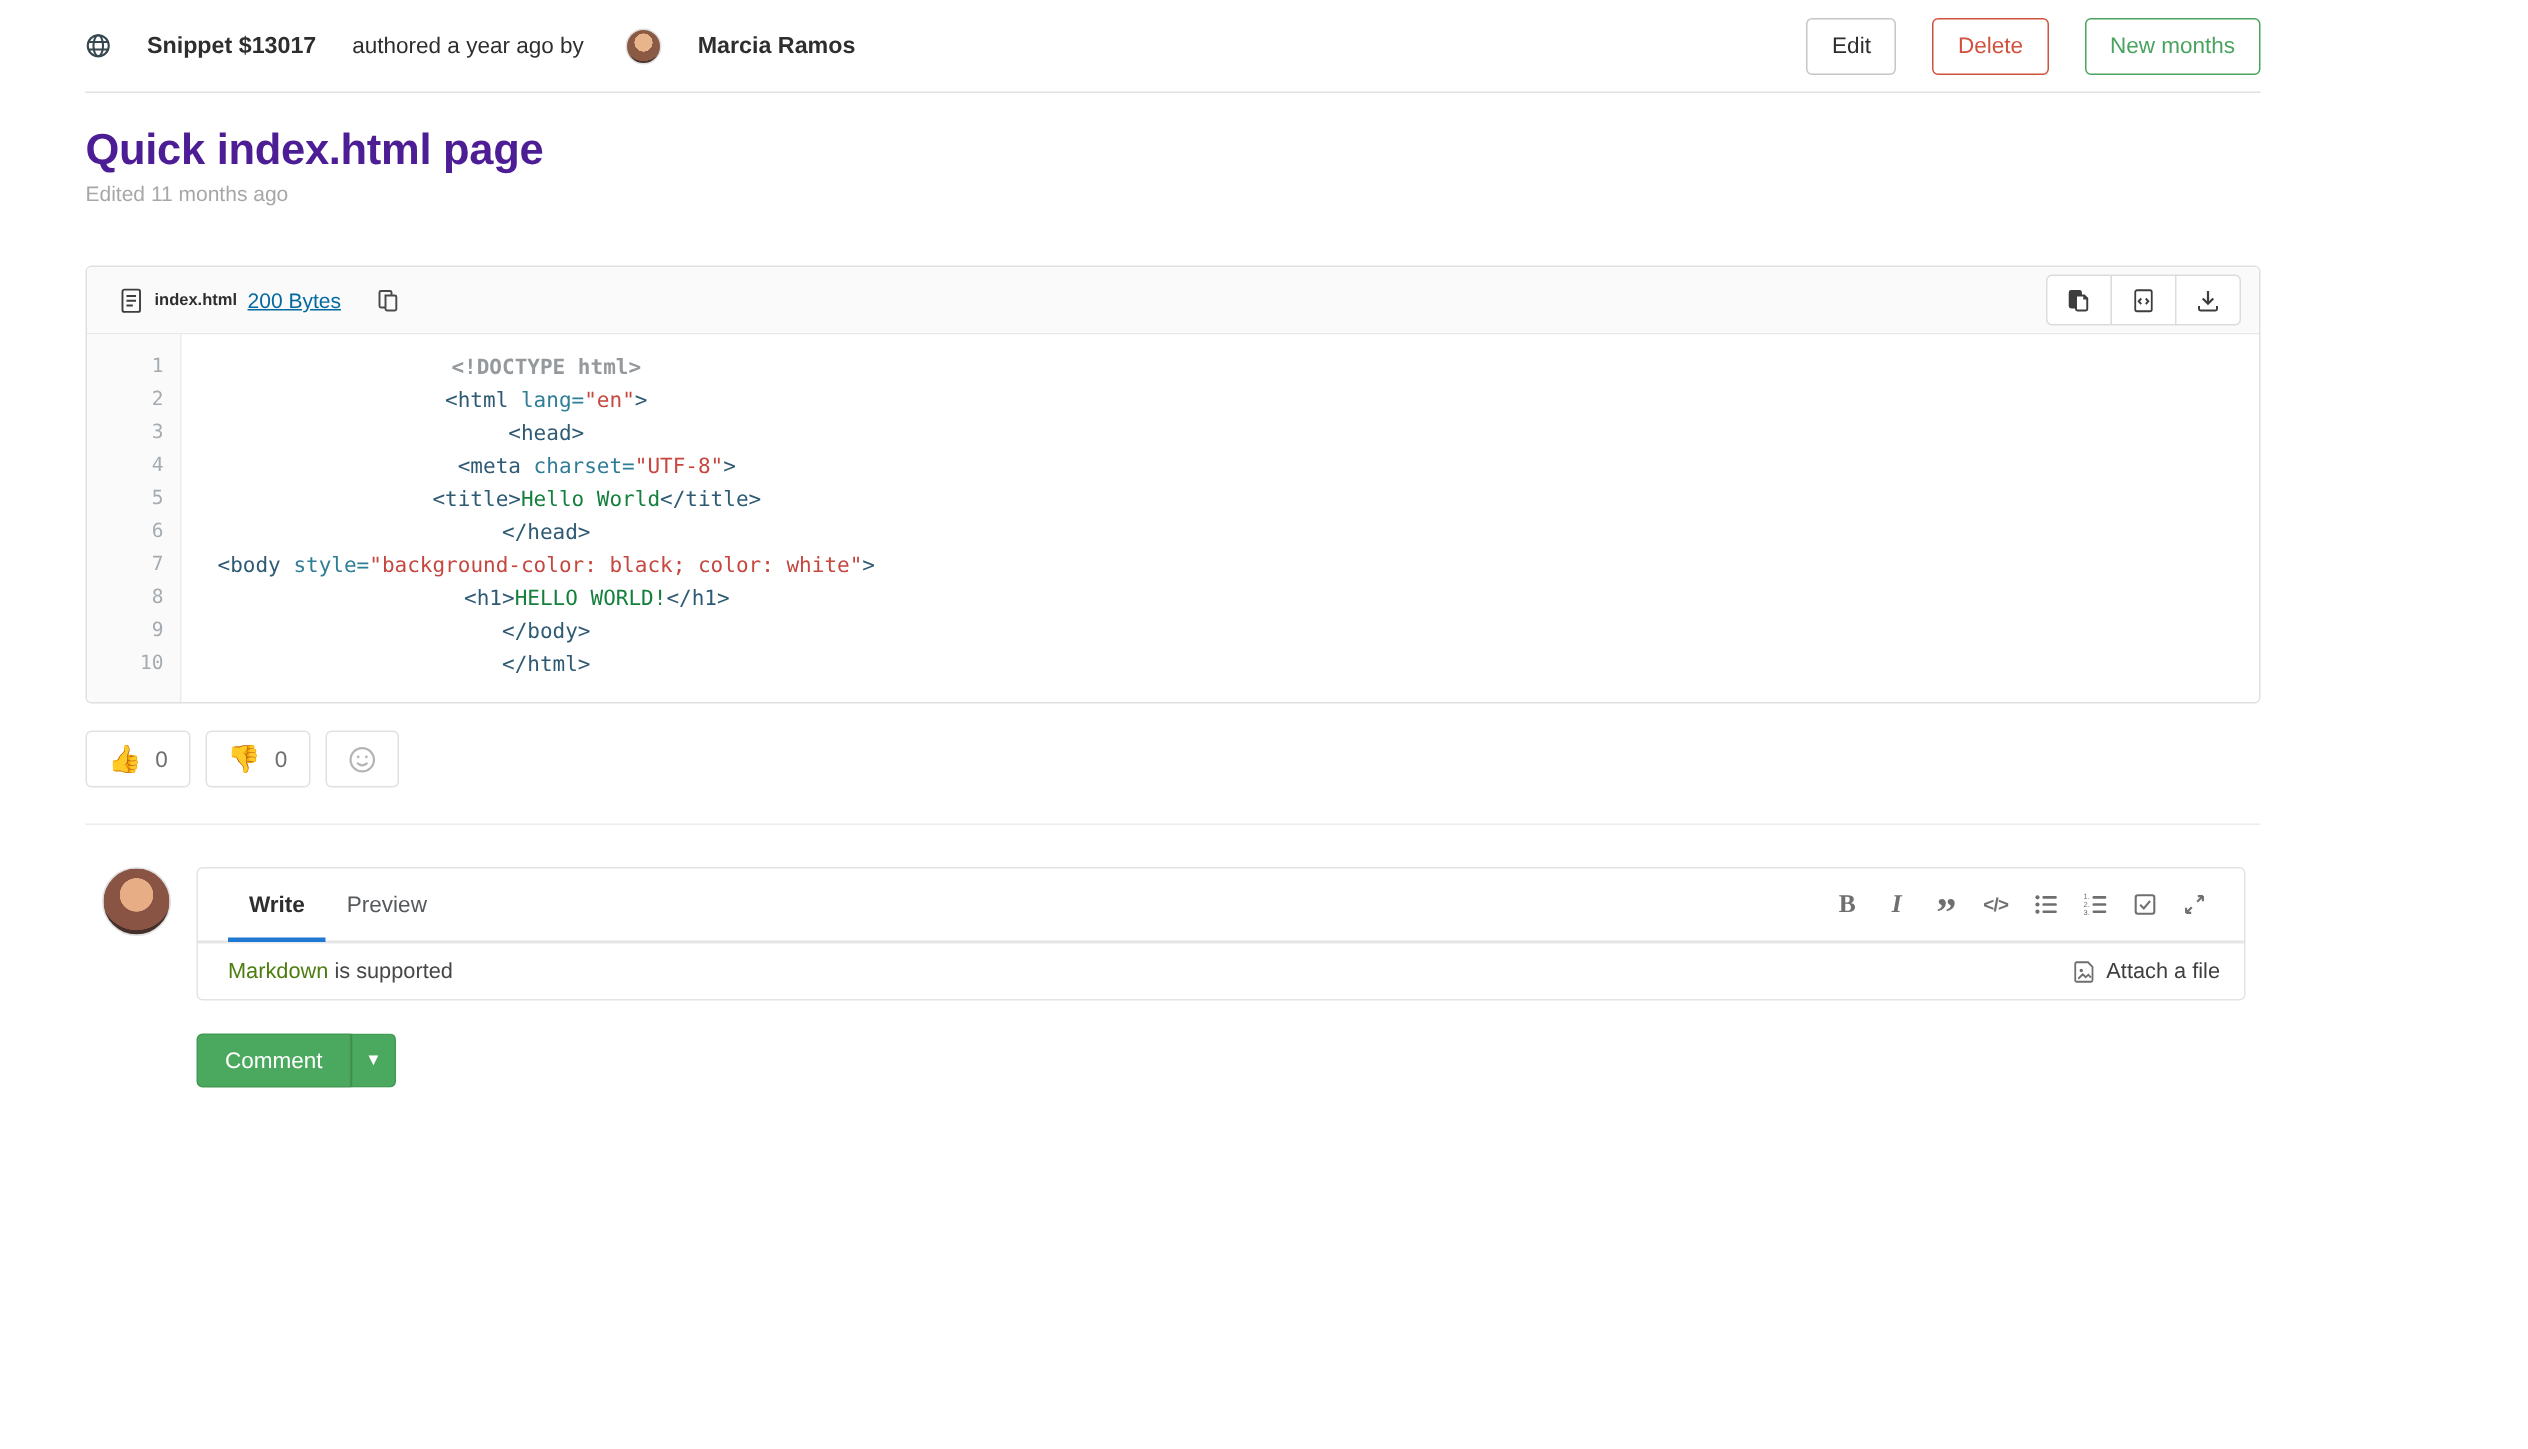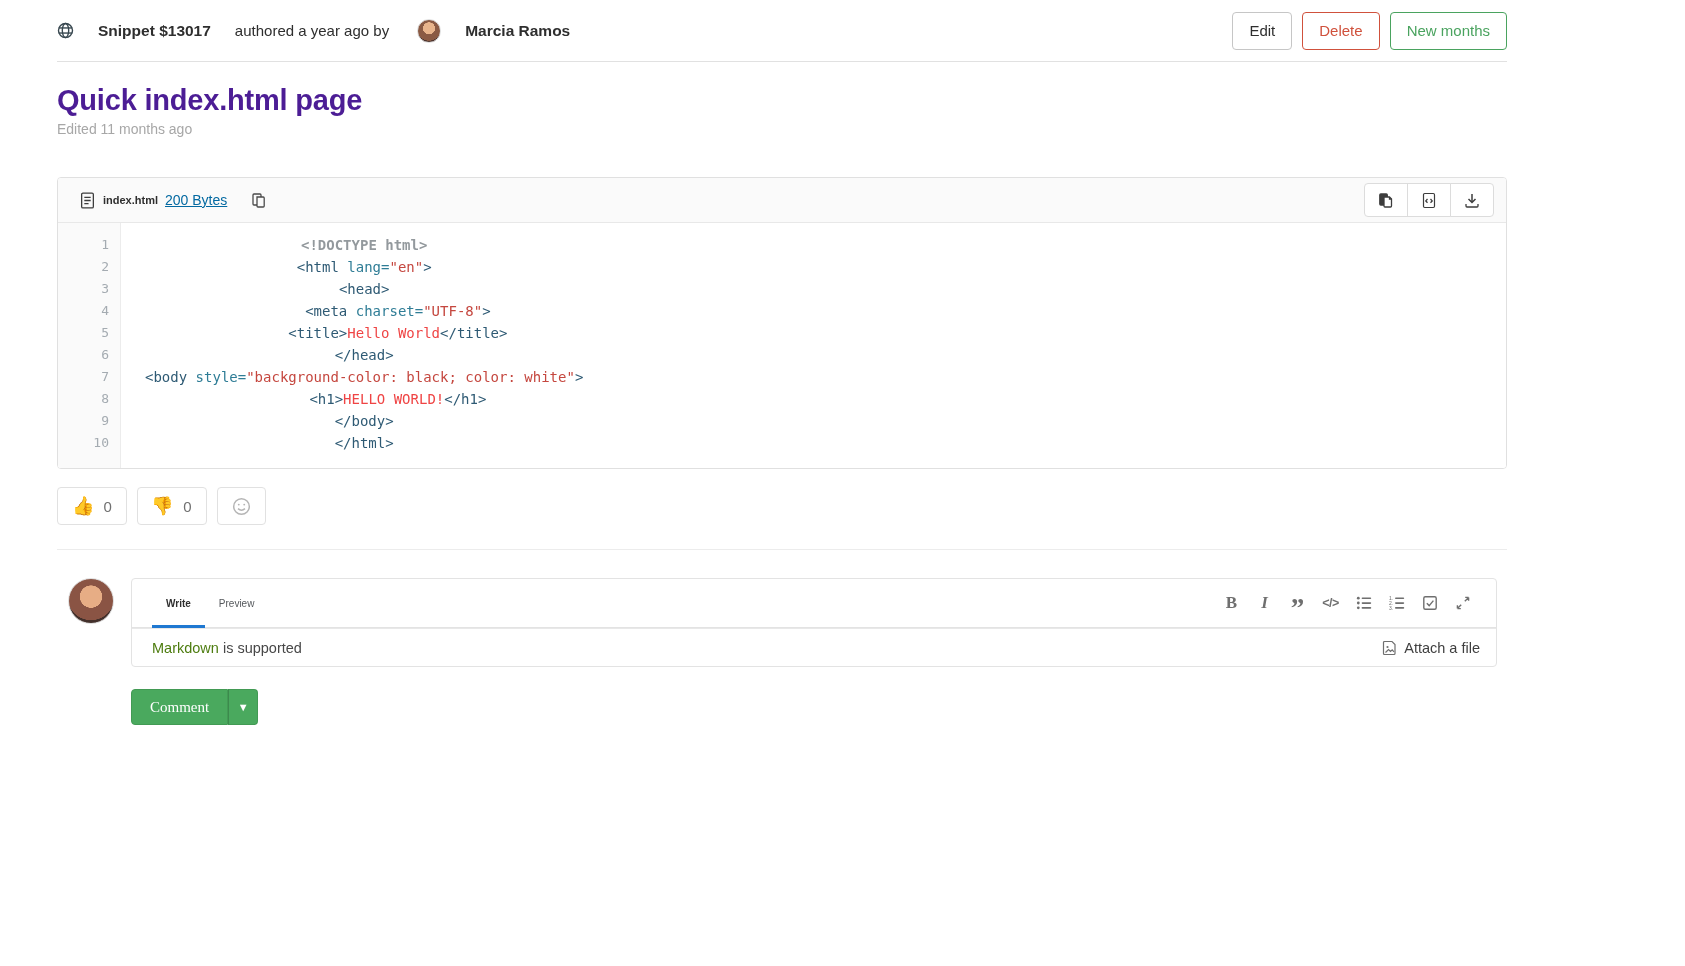--- a/index.html
+++ b/index.html
@@ -18,21 +18,21 @@
   .avatar-sm {
     width:24px; height:24px; border-radius:50%; margin-left:4px;
     background: radial-gradient(circle at 50% 38%, #e8b48c 0 34%, #8a5a44 35% 70%, #4e342e 71%);
     border:1px solid #e0e0e0;
   }
   .avatar-lg {
     width:46px; height:46px; border-radius:50%;
     background: radial-gradient(circle at 50% 40%, #e7ad85 0 32%, #8a5444 33% 68%, #43302b 69%);
     border:1px solid #e0e0e0;
   }
-  .topbar-actions { margin-left:auto; display:flex; gap:10px; }
+  .topbar-actions { margin-left:auto; display:flex; gap:24px; }
   .btn {
     display:inline-flex; align-items:center; justify-content:center;
     height:38px; padding:0 16px; border-radius:4px; background:#fff;
     border:1px solid #c6c6c6; font-size:15px; color:#2e2e2e; cursor:pointer;
     font-family:"Liberation Sans", sans-serif;
   }
   .btn-danger  { border-color:#d0513c; color:#d0513c; }
   .btn-success-outline { border-color:#4aa35f; color:#4aa35f; }
 
   
@@ -61,40 +61,40 @@
   .gutter { width:63px; background:#fafafa; border-right:1px solid #ececec; padding:11px 0 14px; flex:none; }
   .ln { height:22px; line-height:22px; text-align:right; padding-right:11px;
         font-family:"DejaVu Sans Mono", monospace; font-size:13px; color:#a4abb1; cursor:pointer; }
   .code-col { padding:11px 0 14px 24px; white-space:pre; overflow:hidden;
         font-family:"DejaVu Sans Mono", monospace; font-size:14px;text-align:center; }
   .cl { height:22px; line-height:22px; }
   .tok-cp { color:#93999d; font-weight:bold; }
   .tok-nt { color:#2e5a74; }
   .tok-na { color:#2f7d96; }
   .tok-s  { color:#c5473f; }
-  .tok-tx { color:#ef4444; }
+  .tok-tx { color:#15803d; }
 
   
   .awards { margin-top:18px; display:flex; gap:10px; }
   .award-btn {
     height:38px; min-width:68px; padding:0 14px; background:#fff; border:1px solid #e1e1e1;
     border-radius:4px; display:inline-flex; align-items:center; justify-content:center; gap:9px; cursor:pointer;
   }
   .award-emoji { font-size:18px; color:#d6a94e; line-height:1; }
   .award-count { font-size:15px; color:#707070; }
   .award-add { min-width:46px; }
 
   .divider { border:none; border-top:1px solid #ececec; margin:24px 0 0; }
 
   
   .comment-row { margin-top:28px; display:flex; align-items:flex-start; }
   .comment-avatar-wrap { padding-left:11px; flex:none; }
   .comment-card { flex:1; margin-left:17px; margin-right:10px; border:1px solid #e3e3e3; border-radius:4px; background:#fff; }
   .tabs-row { height:49px; display:flex; align-items:stretch; border-bottom:1px solid #e3e3e3; padding:0 20px; }
-  .tab { position:relative; display:flex; align-items:center; padding:0 14px; font-size:10px; color:#55585c; cursor:pointer;text-align:right; }
+  .tab { position:relative; display:flex; align-items:center; padding:0 14px; font-size:15px; color:#55585c; cursor:pointer;text-align:right; }
   .tab.active { color:#2e2e2e; font-weight:700; }
   .tab.active::after { content:""; position:absolute; left:0; right:0; bottom:-1px; height:3px; background:#1f78d1; }
   .md-toolbar { margin-left:auto; display:flex; align-items:center; gap:6px; }
   .tool-btn { width:27px; height:30px; border:none; background:transparent; color:#6f6f6f;
     display:flex; align-items:center; justify-content:center; cursor:pointer; padding:0; }
   .g-bold   { font-family:"Liberation Serif", serif; font-weight:700; font-size:17px; }
   .g-italic { font-family:"Liberation Serif", serif; font-style:italic; font-size:17px; font-weight:600;}
   .g-quote  { font-family:"Liberation Serif", serif; font-weight:700; font-size:27px; line-height:10px; padding-top:10px; }
   .g-code   { font-family:"Liberation Sans", sans-serif; font-size:12.5px; font-weight:700; letter-spacing:-0.5px; }
 
@@ -112,21 +112,21 @@
   .resize-handle { position:absolute; right:2px; bottom:2px; width:12px; height:12px; cursor:nwse-resize; }
 
   .comment-footer { height:38px; border-top:1px solid #e8e8e8; display:flex; align-items:center; padding:0 16px 0 20px; font-size:14.5px; }
   .md-link { color:#4d7c0f; text-decoration:none; cursor:pointer; }
   .md-rest { color:#474747; }
   .attach { margin-left:auto; display:flex; align-items:center; gap:7px; color:#3f3f3f; cursor:pointer; }
 
   .comment-actions { margin-top:22px; margin-left:74px; display:flex; }
   .btn-comment {
     height:36px; padding:0 18px; background:#4aa95e; color:#fff; border:1px solid #429a54;
-    border-radius:4px 0 0 4px; font-size:15px; cursor:pointer; font-family:Liberation Serif, serif;
+    border-radius:4px 0 0 4px; font-size:15px; cursor:pointer; font-family:Liberation Sans, sans-serif;
   }
   .btn-comment-caret {
     width:30px; height:36px; background:#4aa95e; color:#fff; border:1px solid #429a54; border-left:1px solid rgba(0,0,0,0.18);
     border-radius:0 4px 4px 0; font-size:11px; cursor:pointer; display:flex; align-items:center; justify-content:center;
   }
   svg { display:block; }
 </style>
 </head>
 <body>
 

